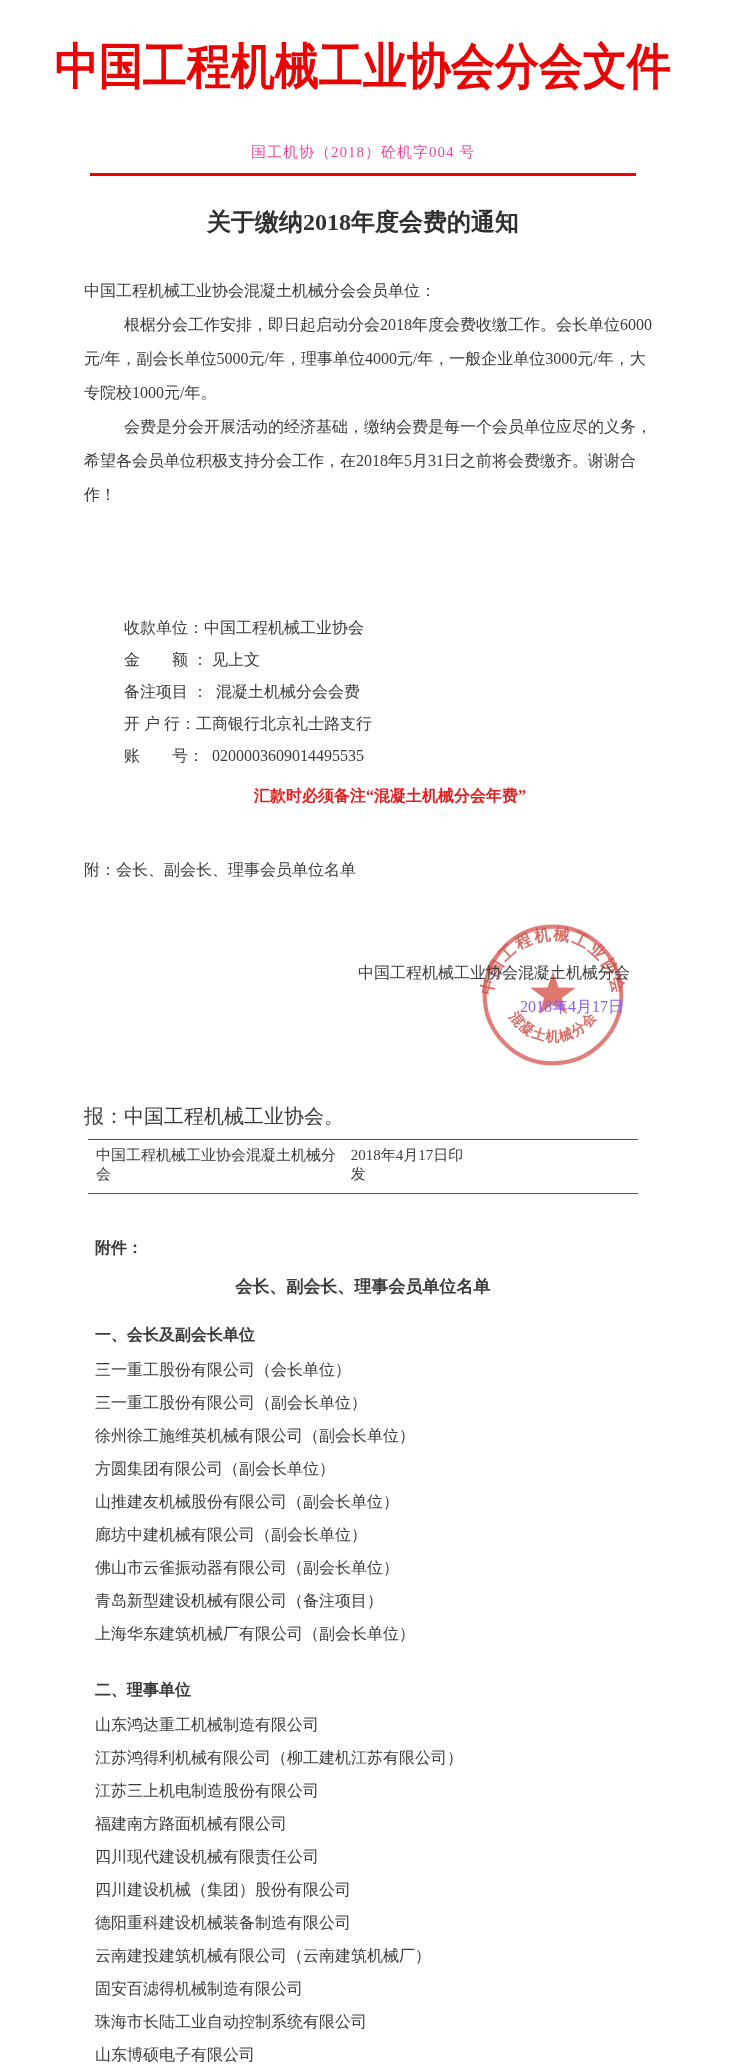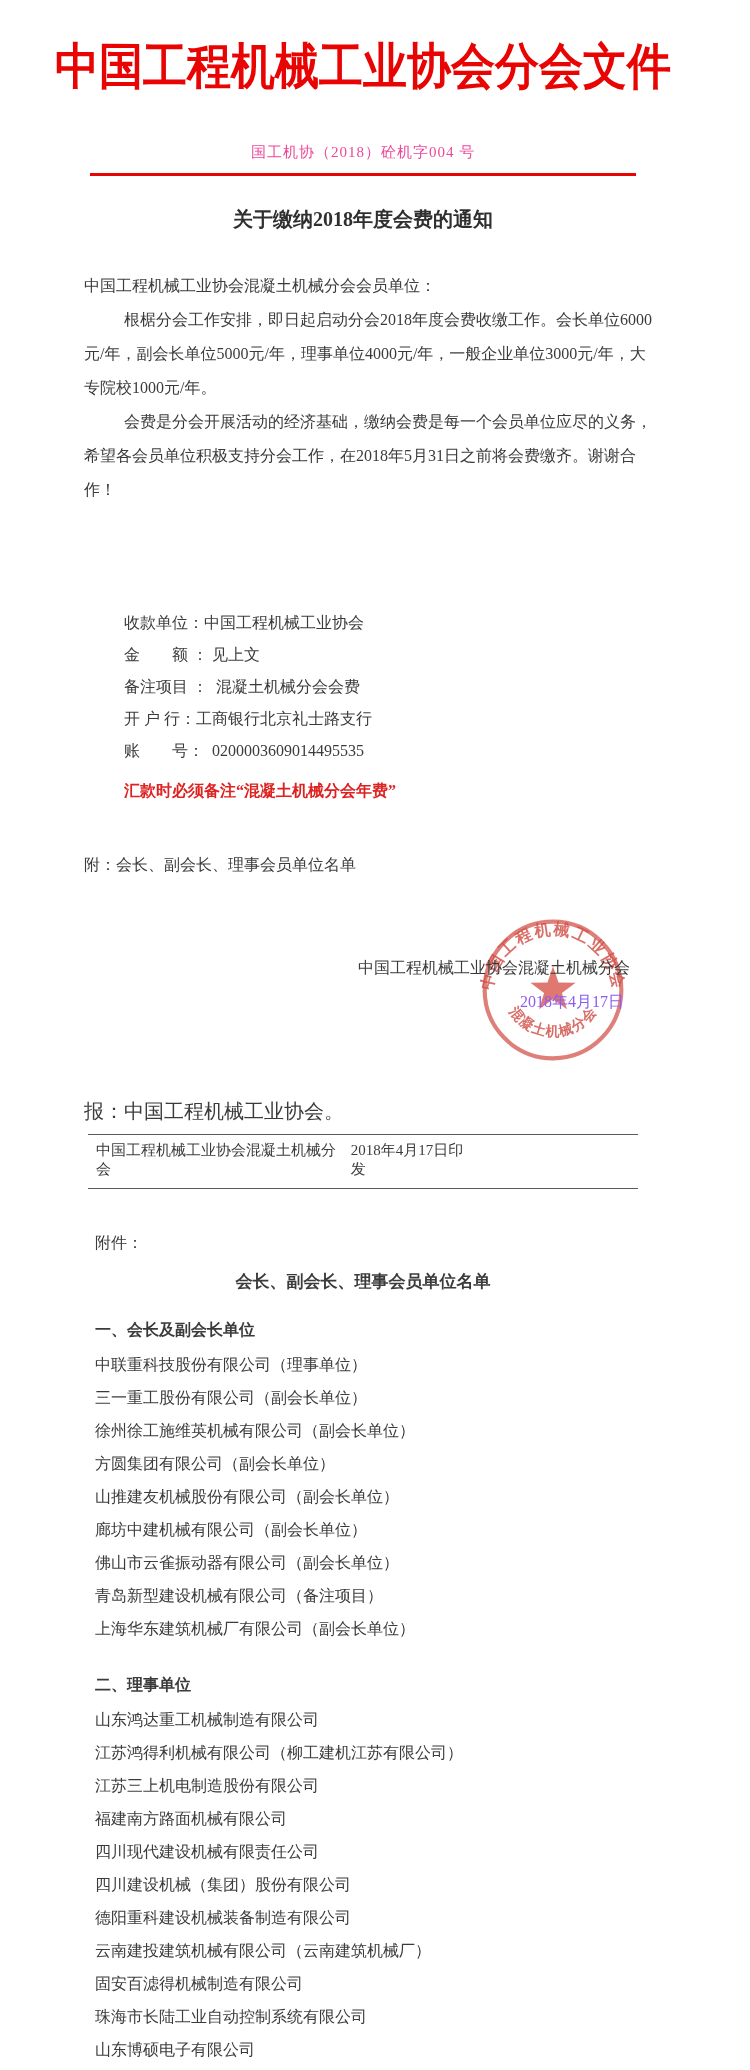--- a/index.html
+++ b/index.html
@@ -29,32 +29,32 @@
   }
   .red-rule {
     height:3px; background:#e80402;
     margin:11px 90px 0 90px;
     border:none;
   }
   
   .notice-title {
     margin:30px 0 0 0;
     text-align:center;
-    font-size:20px; font-weight:bold;
+    font-size:24px; font-weight:bold;
     color:#2f2f2f;
   }
   .body-block { margin:36px 70px 0 84px; font-size:16px; line-height:34px; }
   .body-block p { margin:0; }
   .para-indent { text-indent:40px; }
   .payment-lines { margin-top:4px; padding-left:40px; line-height:32px; white-space:pre-wrap; }
   .payment-lines div { white-space:pre-wrap; }
   .red-note {
     margin-top:7px !important;
     padding-left:40px;
-    color:#dd2221; font-weight:bold;
+    color:#dd2221; font-weight:bold;text-align:center;
   }
   .attach-note { margin-top:40px !important; }
   
   .sign-area { position:relative; height:216px; }
   .sign-org {
     position:absolute; top:76px; right:96px;
     font-size:16px; color:#3b3b3b; white-space:nowrap;
   }
   .sign-date {
     position:absolute; top:110px; right:102px;
@@ -65,21 +65,21 @@
   .report-line { margin:0 70px 0 84px; font-size:20px; }
   .thin-rule { border:none; border-top:1px solid #5a5a5a; margin:9px 88px 0 88px; }
   .issuer-row {
     margin:6px 88px 0 96px;
     display:flex; align-items:baseline;
     font-size:15px;
   }
   .issuer-row .print-date { margin-left:auto; margin-right:160px; }
   
   .attachment { margin:44px 70px 0 95px; font-size:16px; }
-  .attach-label { margin:0; font-weight:normal; }
+  .attach-label { margin:0; font-weight:bold; }
   .attach-title { margin:16px 25px 12px 0; text-align:center; font-size:17px; font-weight:bold; }
   .section-heading { margin:27px 0 0 0; font-weight:bold; font-size:16px; }
   .member-list { list-style:none; margin:14px 0 0 0; padding:0; }
   .member-list li { margin:0 0 13px 0; line-height:20px; }
   .section-2 .section-heading { margin-top:36px; }
 </style>
 </head>
 <body>
 
 <div class="page">
@@ -131,21 +131,21 @@
   <hr class="thin-rule">
 
   <div class="attachment">
     <p class="attach-label">附件：</p>
     <h3 class="attach-title">会长、副会长、理事会员单位名单</h3>
 
     <div class="section-1">
       <h4 class="section-heading">一、会长及副会长单位</h4>
       <ul class="member-list">
 
-      <li>中联重科技股份有限公司（理事单位）</li>
+      <li>三一重工股份有限公司（会长单位）</li>
           <li>三一重工股份有限公司（副会长单位）</li>
           <li>徐州徐工施维英机械有限公司（副会长单位）</li>
           <li>方圆集团有限公司（副会长单位）</li>
           <li>山推建友机械股份有限公司（副会长单位）</li>
           <li>廊坊中建机械有限公司（副会长单位）</li>
           <li>佛山市云雀振动器有限公司（副会长单位）</li>
           <li>青岛新型建设机械有限公司（备注项目）</li>
           <li>上海华东建筑机械厂有限公司（副会长单位）</li>
         </ul>
     </div>

